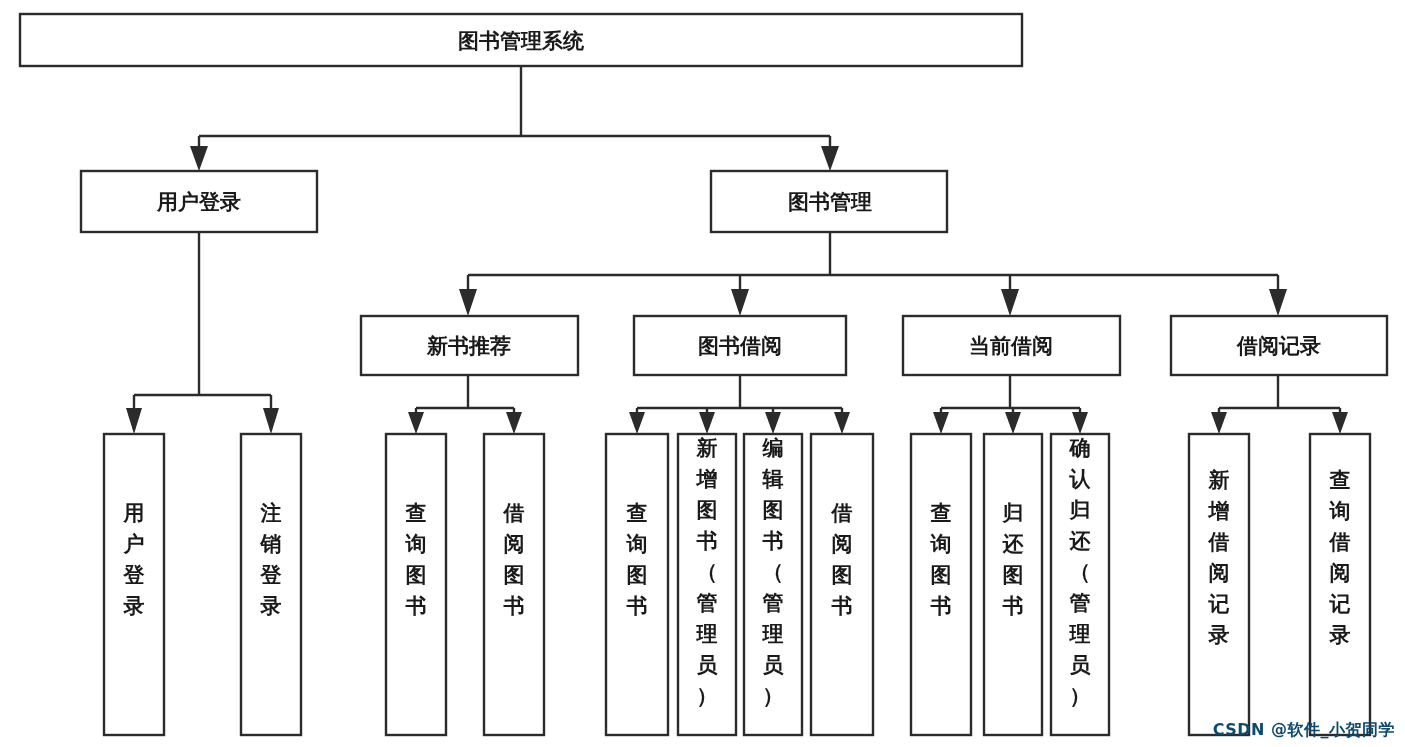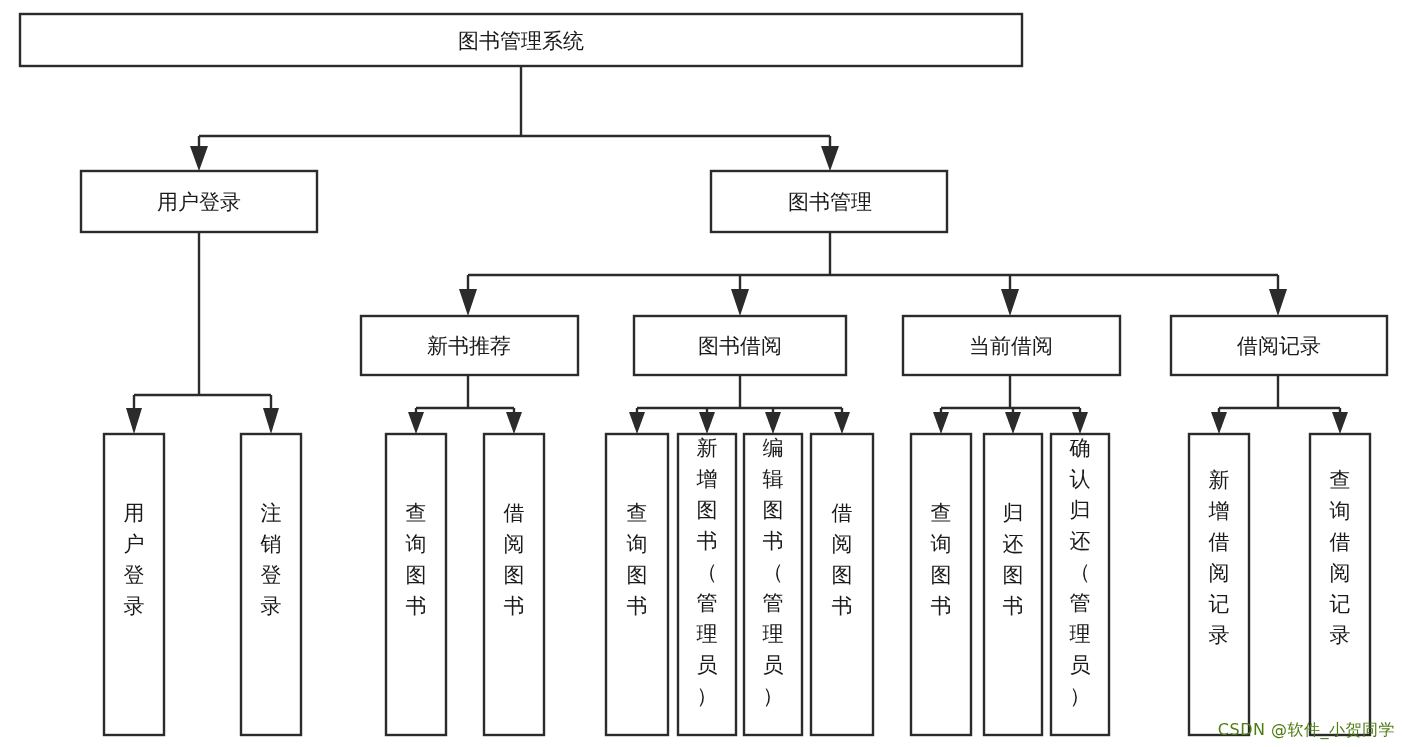--- a/index.html
+++ b/index.html
@@ -12,20 +12,21 @@
     height: 747px;
     font-family: "DejaVu Sans", "Liberation Sans", sans-serif;
     overflow: hidden;
     position: relative;
   }
   #diagram-root {
     position: absolute;
     left: 0; top: 0;
     width: 1405px;
     height: 747px;
+    font-weight: bold;
   }
   svg.flow {
     display: block;
     width: 1405px;
     height: 747px;
   }
   .node-rect {
     fill: #ffffff;
     stroke: #2b2b2b;
     stroke-width: 2.4;
@@ -52,21 +53,21 @@
   .arrow-head {
     fill: #2b2b2b;
     stroke: none;
   }
   .watermark {
     position: absolute;
     right: 10px;
     bottom: 6px;
     font-family: "DejaVu Sans", "Liberation Sans", sans-serif;
     font-size: 16px;
-    color: #4d7c0f;
+    color: #0c4a6e;
     white-space: nowrap;
     letter-spacing: 0.5px;
   }
 </style>
 </head>
 <body>
 
 <div id="diagram-root">
   <svg class="flow" viewBox="0 0 1405 747" xmlns="http://www.w3.org/2000/svg">
 

